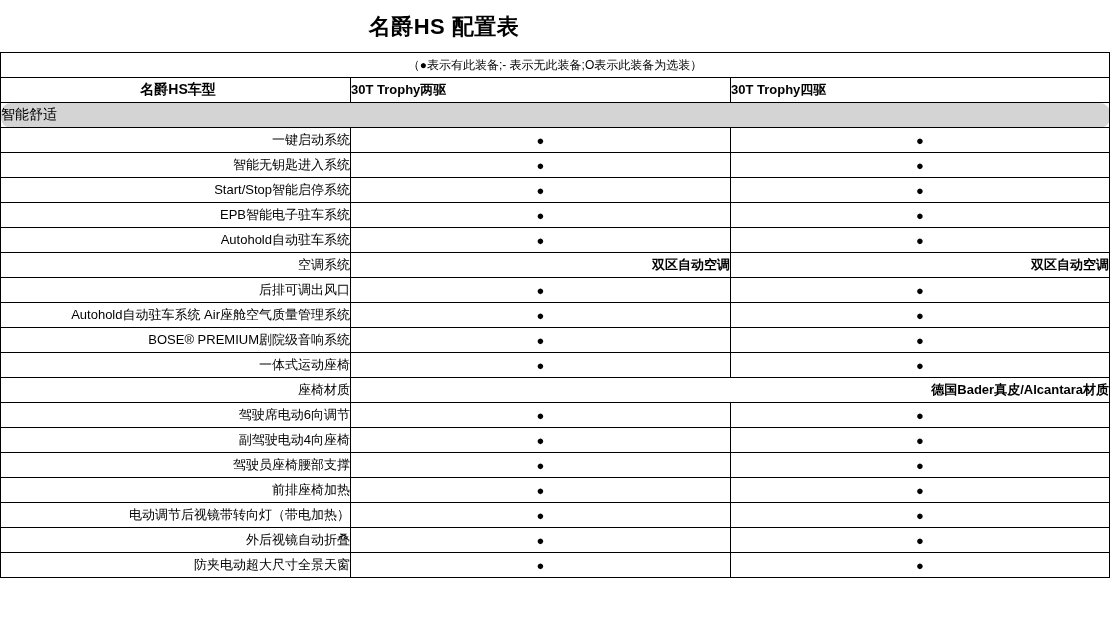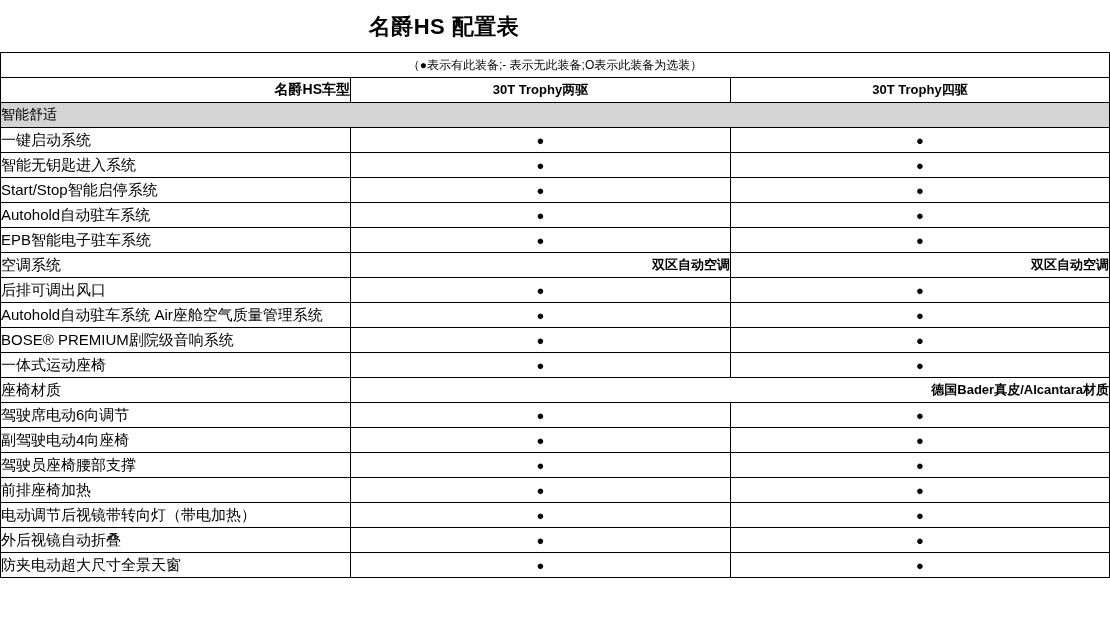--- a/index.html
+++ b/index.html
@@ -49,38 +49,39 @@
     font-size: 12px;
     height: 26px;
     font-weight: normal;
   }
   .header-row td {
     height: 40px;
     font-weight: bold;
     font-size: 14px;
   }
   .header-row td.name {
-    text-align: right;
+    text-align: center;
     padding-left: 5px;
   }
   .header-row td.val {
-    text-align: center;
+    text-align: left;
   }
   .section-row td {
     background: #d4d4d4;
     font-weight: normal;
     font-size: 14px;
     height: 24px;
     text-align: left;
     padding-left: 5px;
+    border-radius: 10px;
   }
   td.feat {
-    text-align: left;
+    text-align: right;
     padding-left: 5px;
-    font-size: 15px;
+    font-size: 13px;
     white-space: nowrap;
     overflow: hidden;
   }
   td.val {
     text-align: center;
     font-size: 13px;
   }
   td.val.bold {
     font-weight: bold;
     text-align: right;
@@ -121,26 +122,26 @@
         <td class="feat">智能无钥匙进入系统</td>
         <td class="val">●</td>
         <td class="val">●</td>
       </tr>
       <tr>
         <td class="feat">Start/Stop智能启停系统</td>
         <td class="val">●</td>
         <td class="val">●</td>
       </tr>
       <tr>
+        <td class="feat">EPB智能电子驻车系统</td>
+        <td class="val">●</td>
+        <td class="val">●</td>
+      </tr>
+      <tr>
         <td class="feat">Autohold自动驻车系统</td>
-        <td class="val">●</td>
-        <td class="val">●</td>
-      </tr>
-      <tr>
-        <td class="feat">EPB智能电子驻车系统</td>
         <td class="val">●</td>
         <td class="val">●</td>
       </tr>
       <tr>
         <td class="feat">空调系统</td>
         <td class="val bold">双区自动空调</td>
         <td class="val bold">双区自动空调</td>
       </tr>
       <tr>
         <td class="feat">后排可调出风口</td>

